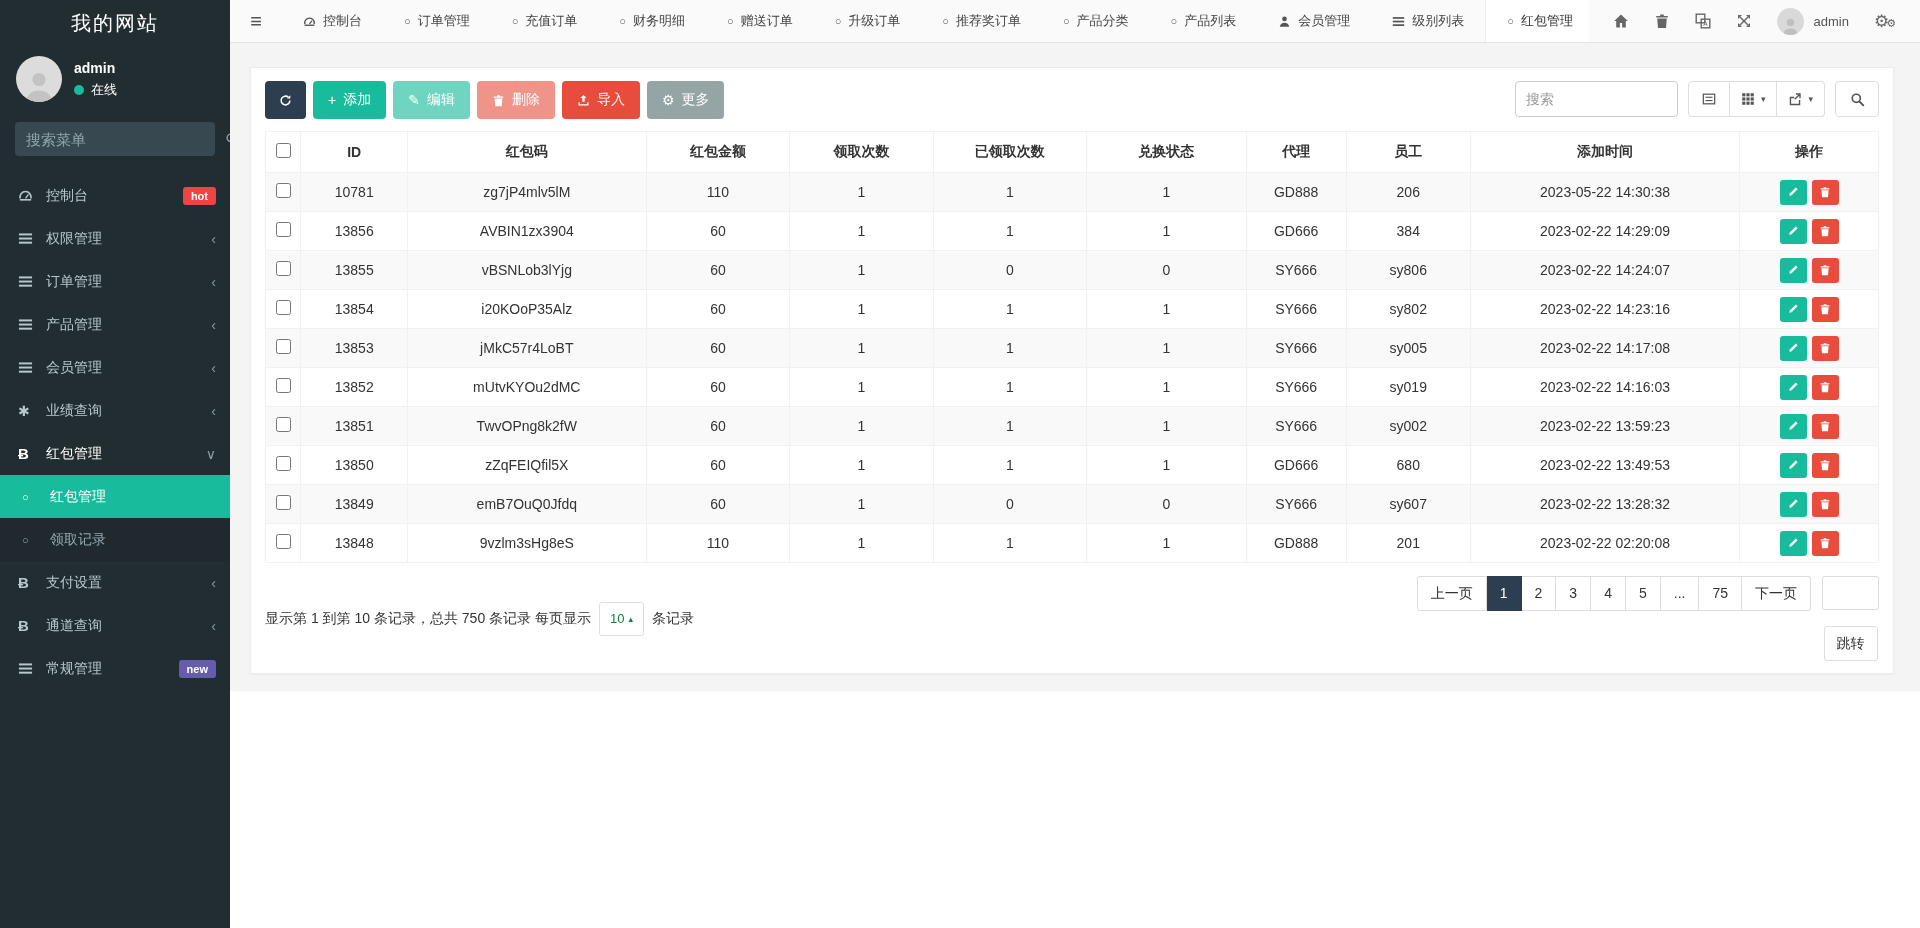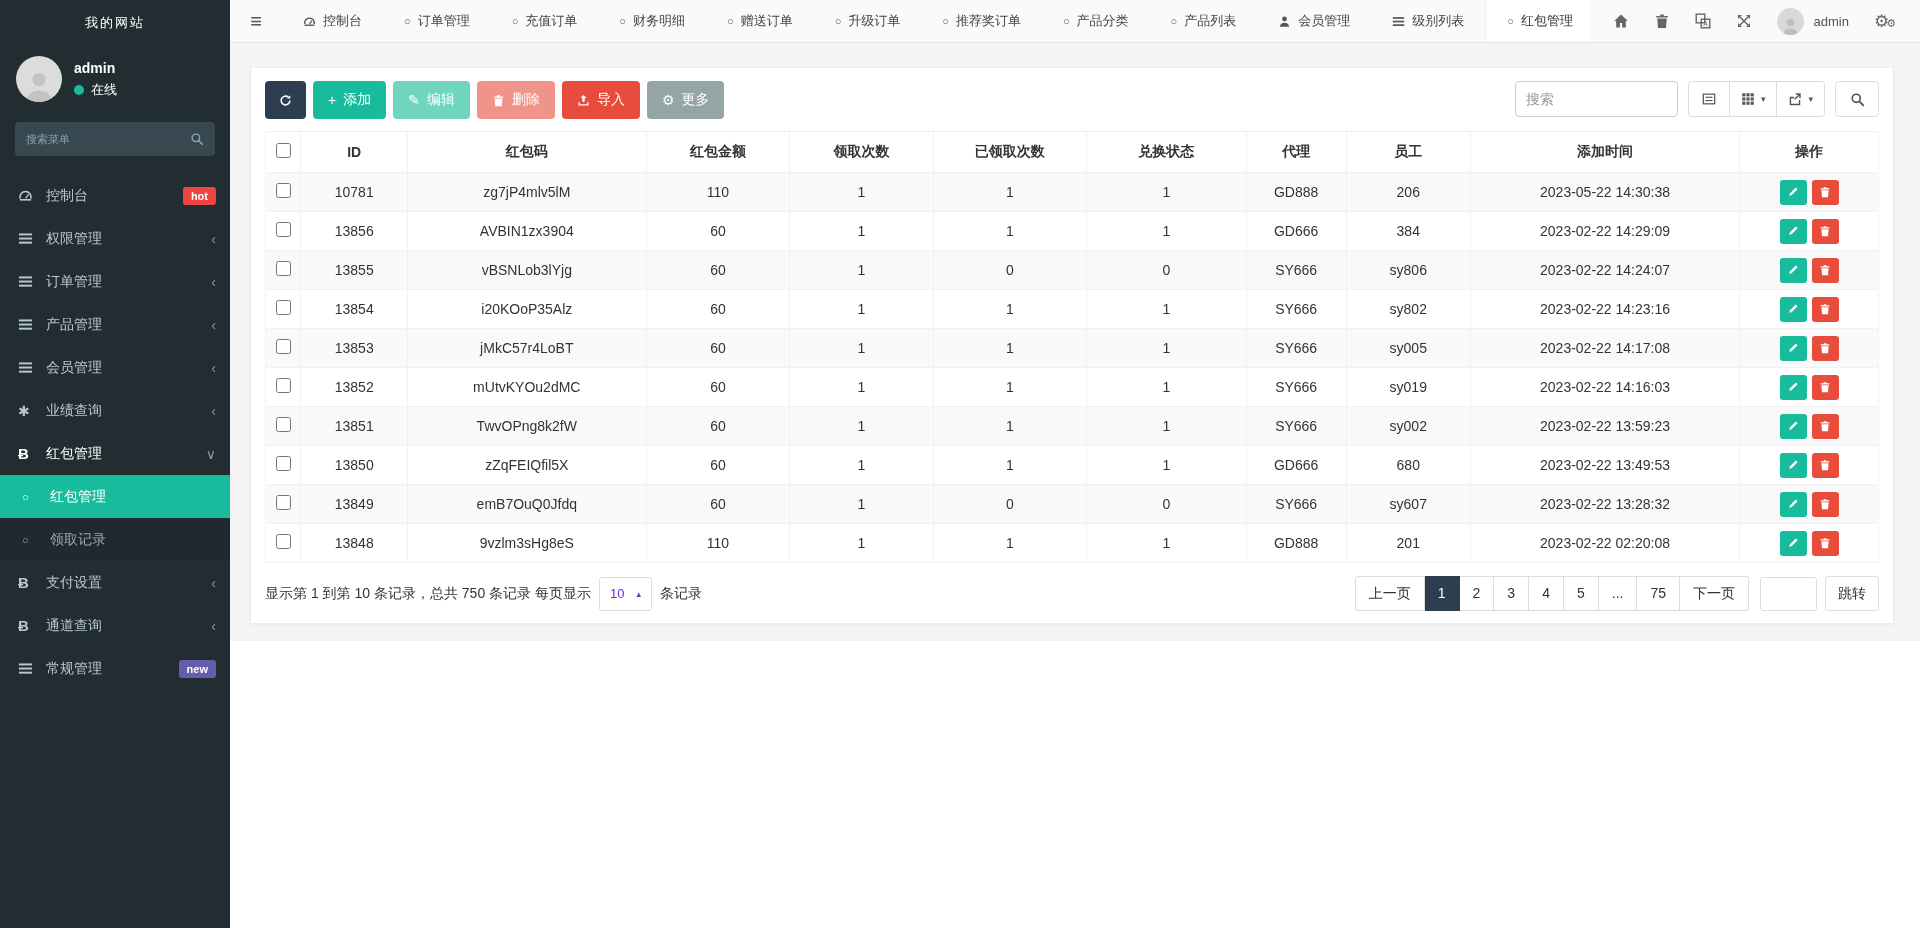--- a/index.html
+++ b/index.html
@@ -2,30 +2,30 @@
 <html><head>
 <meta charset="utf-8">
 <style>
   * { box-sizing: border-box; margin: 0; padding: 0; }
   html,body { width:1920px; height:928px; overflow:hidden; }
   body { font-family:"Liberation Sans","DejaVu Sans",sans-serif; background:#fff; color:#333; }
   .app { display:flex; width:100%; height:100%; }
 
   
   .sidebar { width:230px; flex-shrink:0; background:#222d32; color:#b8c7ce; display:flex; flex-direction:column; }
-  .brand { height:46px; line-height:46px; text-align:center; color:#fff; font-size:13px; letter-spacing:2px; }
+  .brand { height:46px; line-height:46px; text-align:center; color:#fff; font-size:20px; letter-spacing:2px; }
   .user-panel { display:flex; align-items:center; gap:12px; padding:10px 16px 14px; }
   .avatar { width:46px; height:46px; border-radius:50%; background:#dcdcdc; display:flex; align-items:flex-end; justify-content:center; overflow:hidden; }
   .avatar svg { width:34px; height:34px; fill:#c3c3c3; }
   .user-meta { display:flex; flex-direction:column; gap:5px; }
   .user-name { color:#fff; font-size:14px; font-weight:bold; }
   .user-status { display:flex; align-items:center; gap:7px; color:#fff; font-size:13px; }
   .status-dot { width:10px; height:10px; border-radius:50%; background:#18bc9c; display:inline-block; }
   .sidebar-search { margin:6px 15px 18px; height:34px; background:#374850; border-radius:4px; display:flex; align-items:center; padding:0 11px; }
-  .sidebar-search input { flex:1; background:transparent; border:none; outline:none; color:#ffffff; font-size:11px; font-family:inherit; }
+  .sidebar-search input { flex:1; background:transparent; border:none; outline:none; color:#ffffff; font-size:15px; font-family:inherit; }
   .sidebar-search input::placeholder { color:#8fa4ac; }
   .sidebar-search .s-icon { color:#8fa4ac; display:flex; }
   .menu { flex:1; overflow:hidden; }
   .menu-item { height:43px; display:flex; align-items:center; padding:0 14px 0 18px; font-size:14px; color:#b8c7ce; cursor:pointer; }
   .menu-item .mi-icon { width:25px; display:flex; justify-content:flex-start; align-items:center; font-size:14px; }
   .menu-item .mi-icon svg { width:15px; height:15px; fill:currentColor; }
   .menu-item .mi-label { flex:1; margin-left:3px; }
   .menu-item .chevron { color:#8a9ba3; font-size:14px; }
   .menu-item.open { color:#fff; }
   .menu-item.sub { background:#1f292e; color:#95a7ae; padding-left:22px; }
@@ -89,30 +89,30 @@
   input[type=checkbox] { width:15px; height:15px; cursor:pointer; }
   .ops { display:flex; align-items:center; justify-content:center; gap:5px; height:100%; }
   .op-btn { width:27px; height:25px; border:none; border-radius:3px; display:inline-flex; align-items:center; justify-content:center; cursor:pointer; }
   .op-btn svg { width:12px; height:12px; fill:#fff; }
   .op-edit { background:#18bc9c; }
   .op-del { background:#e74c3c; }
 
   
   .table-footer { display:flex; justify-content:space-between; align-items:center; margin-top:13px; font-size:14px; color:#333; }
   .summary { display:flex; align-items:center; gap:8px; }
-  .pagesize { height:34px; padding:0 10px; border:1px solid #ddd; background:#fff; border-radius:3px; display:inline-flex; align-items:center; gap:12px; font-size:13px; color:#6d28d9; cursor:pointer; font-family:inherit; }
+  .pagesize { height:34px; padding:0 10px; border:1px solid #ddd; background:#fff; border-radius:3px; display:inline-flex; align-items:center; gap:4px; font-size:13px; color:#15803d; cursor:pointer; font-family:inherit; }
   .pagesize .caret { font-size:9px; }
   .pager { display:flex; gap:11px; }
   .pages { display:flex; }
   .page { min-width:20px; padding:0 13px; height:35px; line-height:33px; border:1px solid #ddd; background:#fff; color:#333; font-size:14px; text-align:center; cursor:pointer; user-select:none; }
   .page + .page { border-left:none; }
   .page:first-child { border-radius:3px 0 0 3px; }
   .page:last-child { border-radius:0 3px 3px 0; }
   .page.active { background:#2c3e50; border-color:#2c3e50; color:#fff; }
-  .jump { display:flex; align-items:center; gap:8px; }
+  .jump { display:flex; align-items:center; gap:16px;flex-direction:column; }
   .jump-input { width:57px; height:34px; border:1px solid #ddd; border-radius:3px; outline:none; padding:0 6px; font-size:14px; font-family:inherit; }
   .jump-btn { height:35px; padding:0 12px; border:1px solid #ddd; background:#fff; border-radius:3px; font-size:14px; color:#333; cursor:pointer; font-family:inherit; }
 </style>
 </head>
 <body>
 
 <div class="app">
 
   <aside class="sidebar">
     <div class="brand">我的网站</div>

